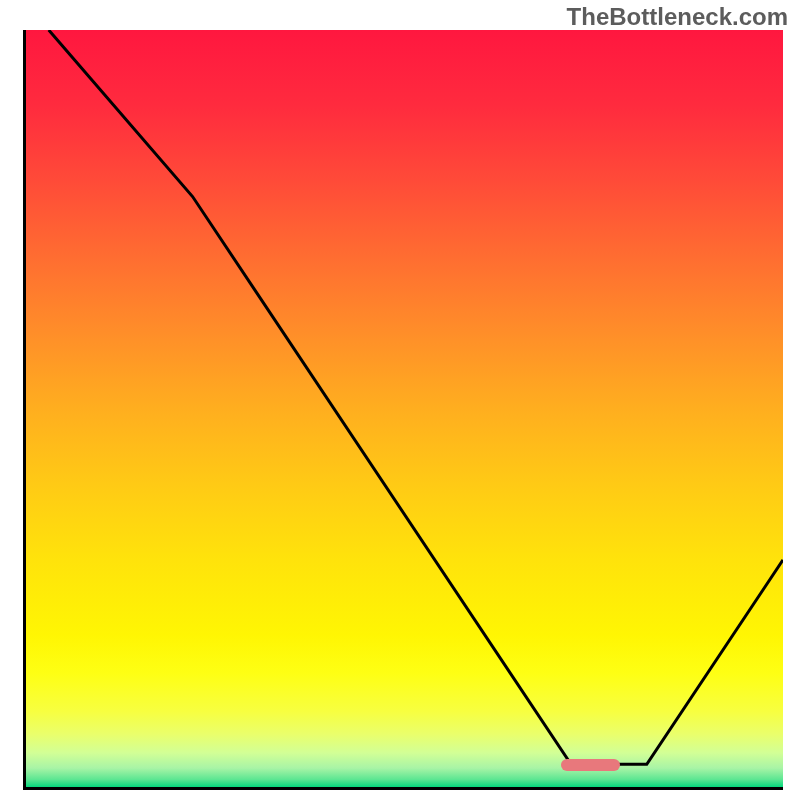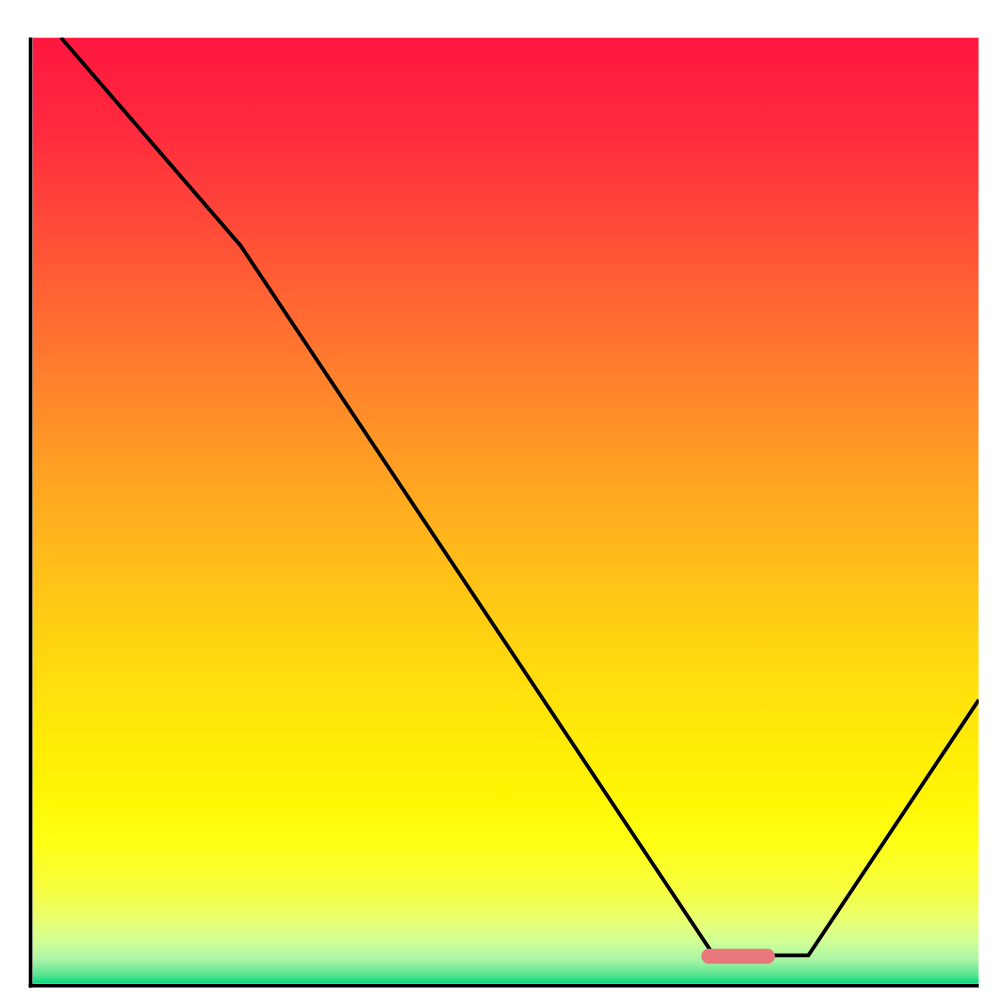--- a/index.html
+++ b/index.html
@@ -43,20 +43,21 @@
   .pill {
     position: absolute;
     background: #e8787c;
     border-radius: 999px;
   }
 </style>
 </head>
 <body>
 
 <div class="container">
+  <div class="watermark">TheBottleneck.com</div>
 
   <div class="plot" id="plot" style="left: 23px; top: 30px; width: 760px; height: 760px;">
     <svg class="gradient" id="gradient-svg" preserveAspectRatio="none" viewBox="0 0 100 100">
       <defs>
         <linearGradient id="vg" x1="0" y1="0" x2="0" y2="1">
             <stop offset="0%" stop-color="#ff173f"></stop>
             <stop offset="10%" stop-color="#ff2b3e"></stop>
             <stop offset="20%" stop-color="#ff4b38"></stop>
             <stop offset="30%" stop-color="#ff6d31"></stop>
             <stop offset="40%" stop-color="#ff8e29"></stop>

